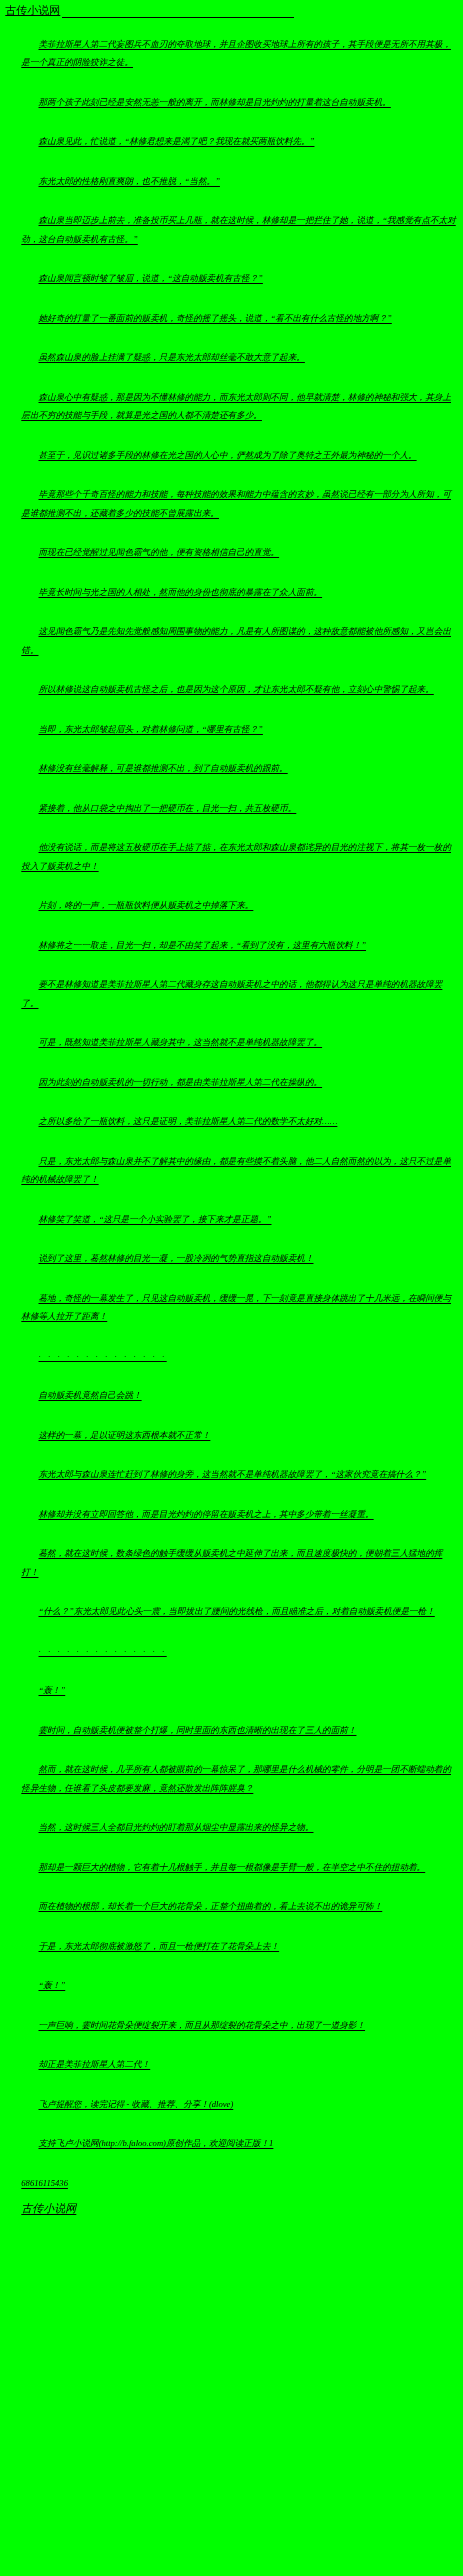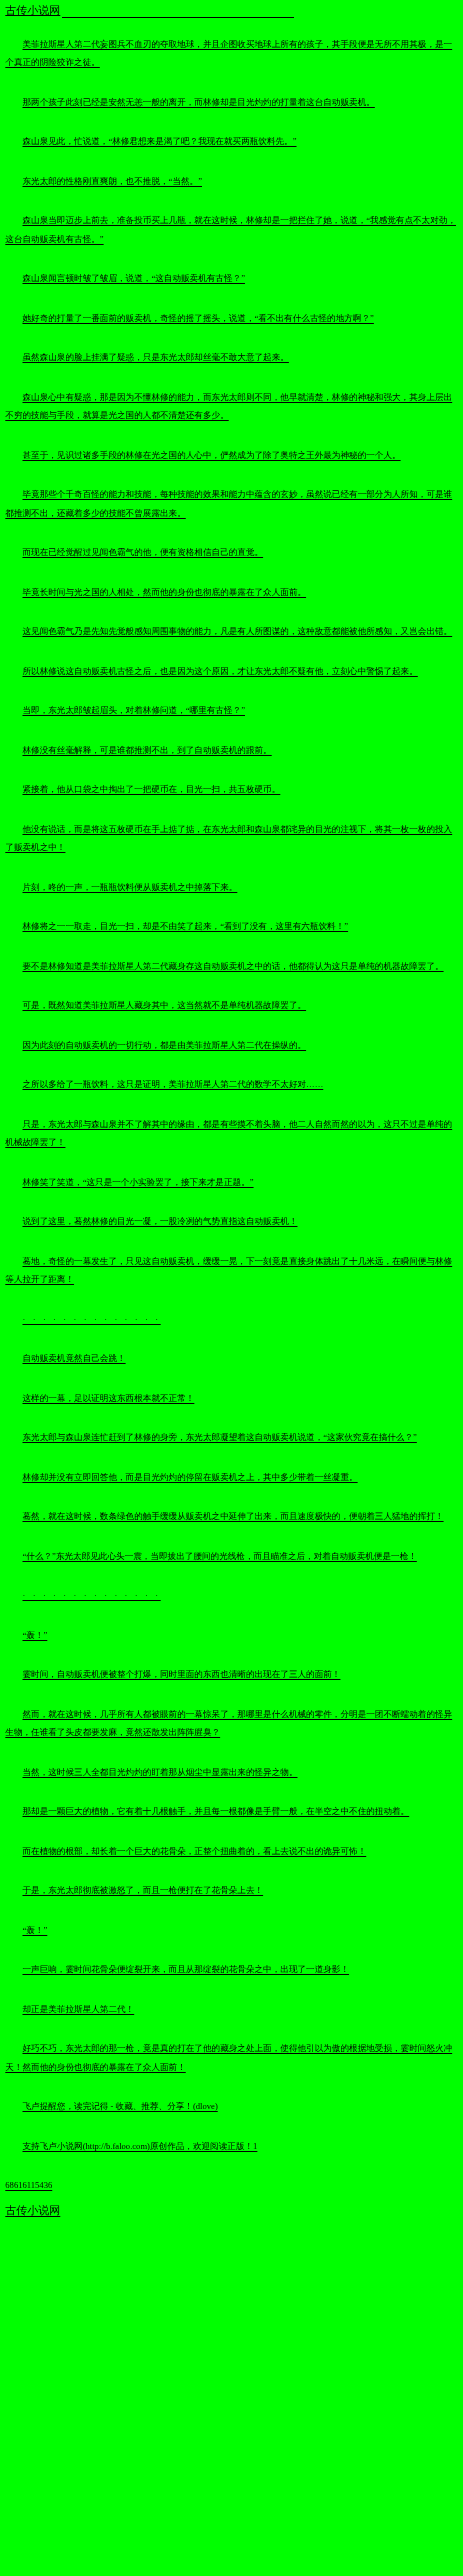--- a/index.html
+++ b/index.html
@@ -28,26 +28,27 @@
     font-size: 11px;
   }
   .header-line {
     width: 232px;
     border-bottom: 0.7px solid #000;
     height: 1.1em;
     margin-left: 1.3px;
   }
   .content p,
   .footer p {
-    margin: 0 0 21px 0;
+    margin: 0 0 21px 16px;
     line-height: 18.5px;
     text-indent: 2em;
     text-decoration: underline;
     text-underline-offset: 2px;
     word-break: break-all;
+    font-style: italic;
   }
   .content p.scene-break {
     letter-spacing: 2.6px;
   }
   .footer {
     margin-top: 4px;
   }
   .footer .book-id,
   .footer .bottom-site {
     text-indent: 0;
@@ -91,36 +92,35 @@
       <p class="para">可是，既然知道美菲拉斯星人藏身其中，这当然就不是单纯机器故障罢了。</p>
       <p class="para">因为此刻的自动贩卖机的一切行动，都是由美菲拉斯星人第二代在操纵的。</p>
       <p class="para">之所以多给了一瓶饮料，这只是证明，美菲拉斯星人第二代的数学不太好对……</p>
       <p class="para">只是，东光太郎与森山泉并不了解其中的缘由，都是有些摸不着头脑，他二人自然而然的以为，这只不过是单纯的机械故障罢了！</p>
       <p class="para">林修笑了笑道，“这只是一个小实验罢了，接下来才是正题。”</p>
       <p class="para">说到了这里，蓦然林修的目光一凝，一股冷冽的气势直指这自动贩卖机！</p>
       <p class="para">蓦地，奇怪的一幕发生了，只见这自动贩卖机，缓缓一晃，下一刻竟是直接身体跳出了十几米远，在瞬间便与林修等人拉开了距离！</p>
       <p class="scene-break">· · · · · · · · · · · · · ·</p>
       <p class="para">自动贩卖机竟然自己会跳！</p>
       <p class="para">这样的一幕，足以证明这东西根本就不正常！</p>
-      <p class="para">东光太郎与森山泉连忙赶到了林修的身旁，东光太郎凝望着这自动贩卖机说道，“这家伙究竟在搞什么？”</p>
+      <p class="para">东光太郎与森山泉连忙赶到了林修的身旁，这当然就不是单纯机器故障罢了，“这家伙究竟在搞什么？”</p>
       <p class="para">林修却并没有立即回答他，而是目光灼灼的停留在贩卖机之上，其中多少带着一丝凝重。</p>
       <p class="para">蓦然，就在这时候，数条绿色的触手缓缓从贩卖机之中延伸了出来，而且速度极快的，便朝着三人猛地的挥打！</p>
       <p class="para">“什么？”东光太郎见此心头一震，当即拔出了腰间的光线枪，而且瞄准之后，对着自动贩卖机便是一枪！</p>
       <p class="scene-break">· · · · · · · · · · · · · ·</p>
       <p class="para">“轰！”</p>
       <p class="para">霎时间，自动贩卖机便被整个打爆，同时里面的东西也清晰的出现在了三人的面前！</p>
       <p class="para">然而，就在这时候，几乎所有人都被眼前的一幕惊呆了，那哪里是什么机械的零件，分明是一团不断蠕动着的怪异生物，任谁看了头皮都要发麻，竟然还散发出阵阵腥臭？</p>
       <p class="para">当然，这时候三人全都目光灼灼的盯着那从烟尘中显露出来的怪异之物。</p>
       <p class="para">那却是一颗巨大的植物，它有着十几根触手，并且每一根都像是手臂一般，在半空之中不住的扭动着。</p>
       <p class="para">而在植物的根部，却长着一个巨大的花骨朵，正整个扭曲着的，看上去说不出的诡异可怖！</p>
       <p class="para">于是，东光太郎彻底被激怒了，而且一枪便打在了花骨朵上去！</p>
       <p class="para">“轰！”</p>
       <p class="para">一声巨响，霎时间花骨朵便绽裂开来，而且从那绽裂的花骨朵之中，出现了一道身影！</p>
       <p class="para">却正是美菲拉斯星人第二代！</p>
-      <p class="para">好巧不巧，东光太郎的那一枪，竟是真的打在了他的藏身之处上面，使得他引以为傲的根据地受损，霎时间怒火冲天！然而他的身份也彻底的暴露在了众人面前！</p>
     </div>
 
   <div class="footer">
     <p class="reminder">飞卢提醒您，读完记得 - 收藏、推荐、分享！(dlove)</p>
     <p class="support">支持飞卢小说网(http://b.faloo.com)原创作品，欢迎阅读正版！1</p>
     <p class="book-id">68616115436</p>
     <p class="bottom-site site-name">古传小说网</p>
   </div>
 
 </div>

